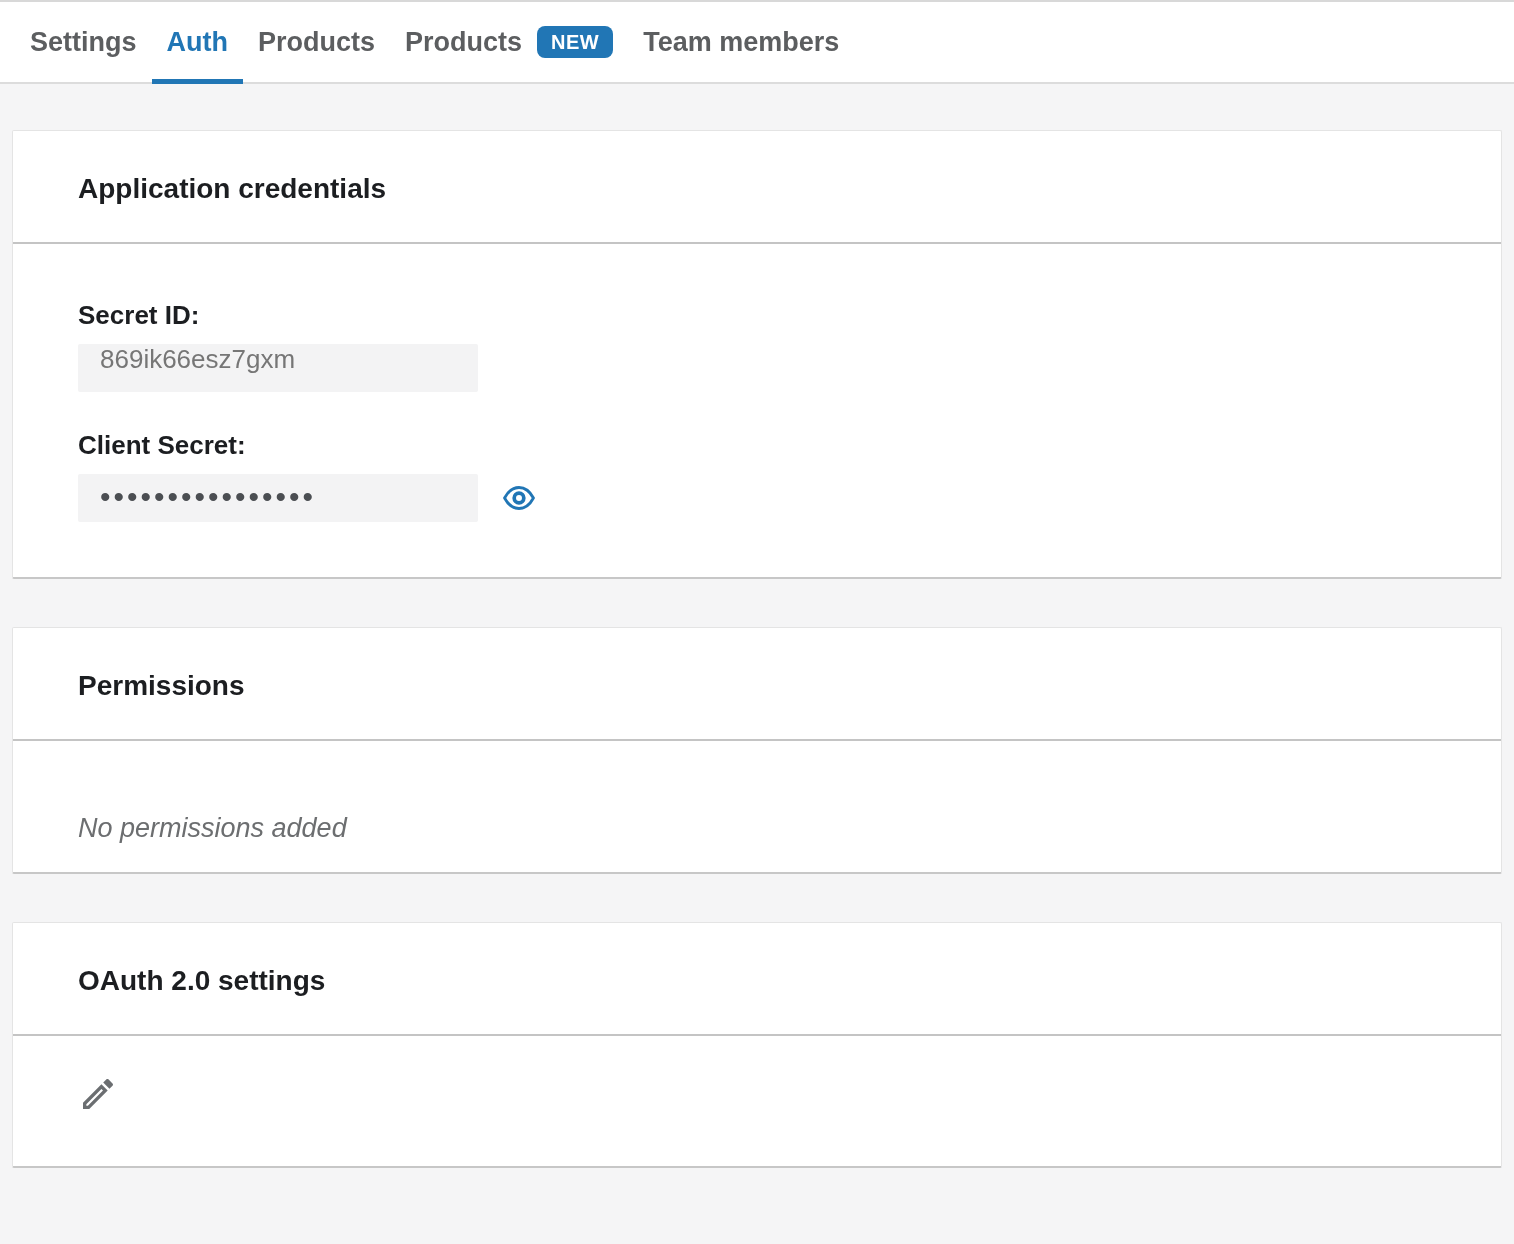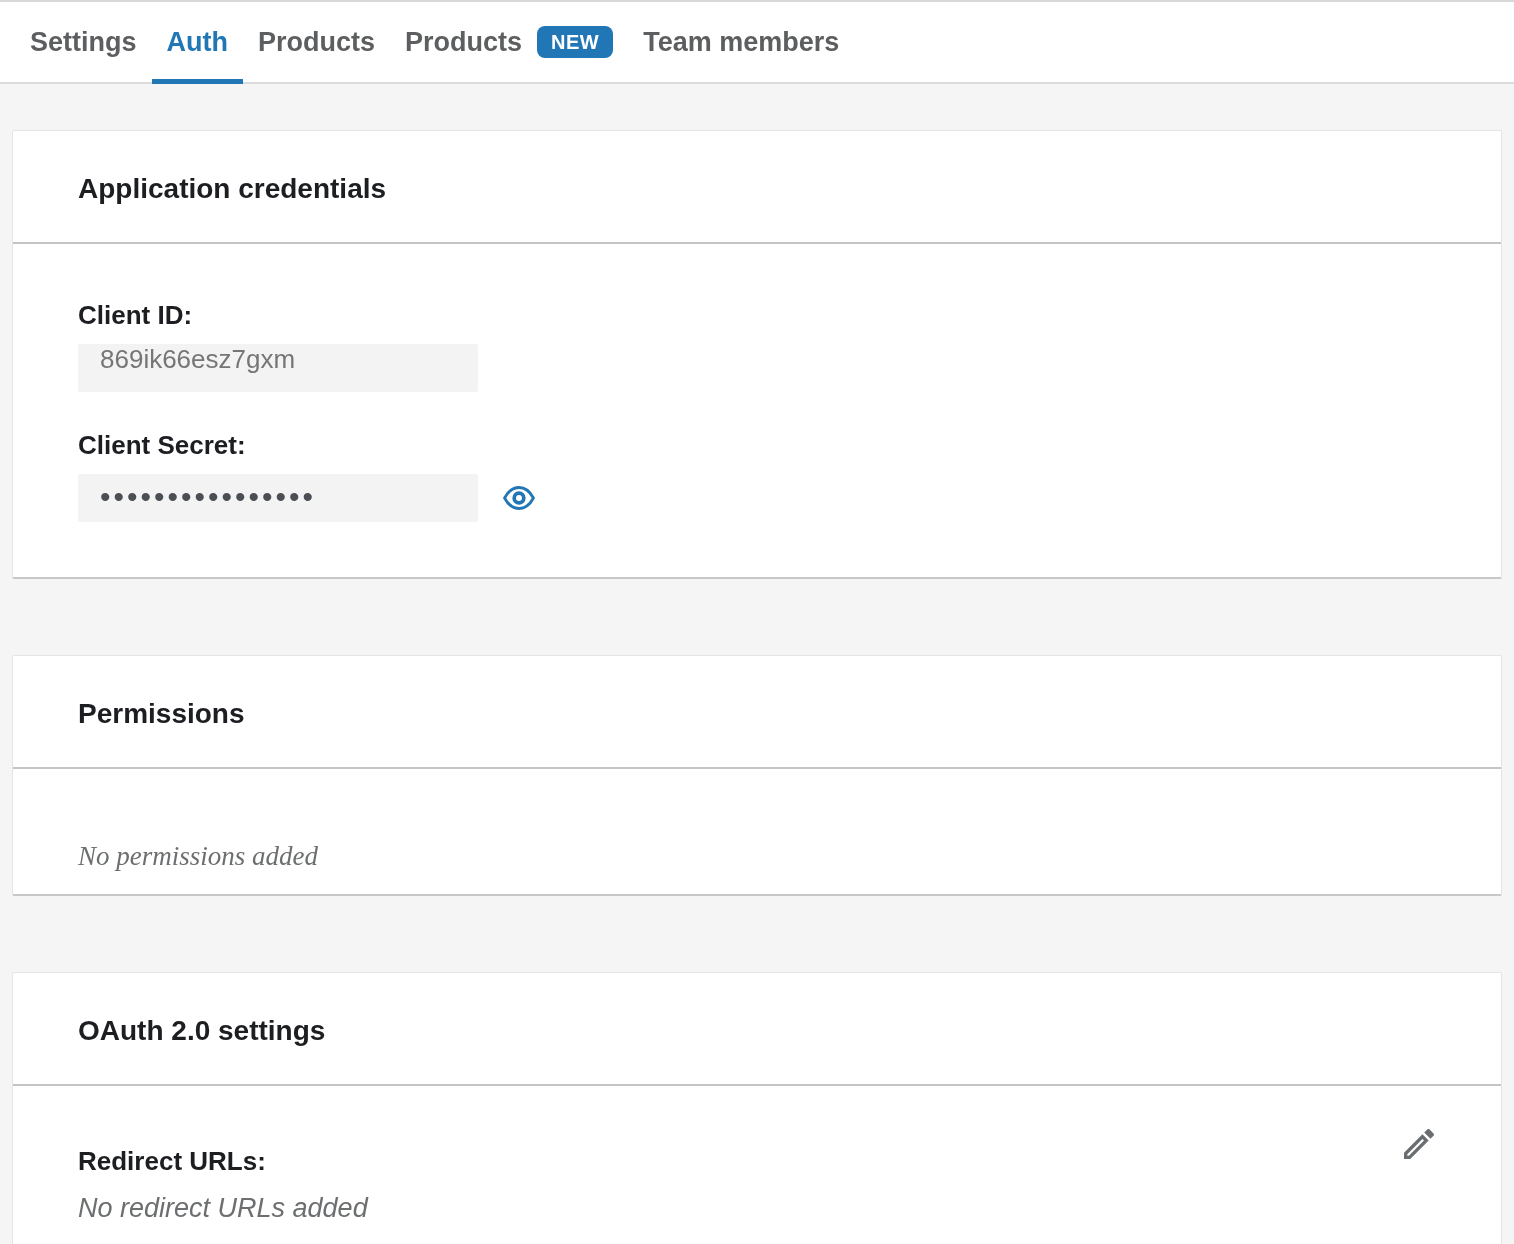--- a/index.html
+++ b/index.html
@@ -55,37 +55,37 @@
   }
 
   
   .main { padding: 46px 12px 9px; }
 
   .card {
     background: #ffffff;
     border: 1px solid #e4e4e4;
     border-bottom: 2px solid #c7c7c7;
     border-radius: 2px;
-    margin-bottom: 76px;
+    margin-bottom: 48px;
   }
   .card:last-child { margin-bottom: 0; }
 
   .card-header {
     padding: 41px 65px 36px;
     border-bottom: 2px solid #c4c4c4;
   }
   .card-title {
     font-size: 28px;
     line-height: 34px;
     font-weight: 700;
     color: #1c1e21;
   }
 
   .card-body-credentials { padding: 56px 65px 55px; }
-  .card-body-permissions { padding: 71px 65px 22px; font-family: Liberation Serif, serif; }
+  .card-body-permissions { padding: 71px 65px 28px; }
   .card-body-oauth {
     padding: 38px 62px 52px 65px;
     display: flex;
     justify-content: space-between;
     align-items: flex-start;
   }
 
   .field-label {
     font-size: 26px;
     line-height: 30px;
@@ -159,21 +159,21 @@
 </nav>
 
 <main class="main">
 
   <section class="card">
     <div class="card-header">
       <h2 class="card-title">Application credentials</h2>
     </div>
     <div class="card-body-credentials">
 
-      <div class="field-label">Client ID:</div>
+      <div class="field-label">Secret ID:</div>
       <div class="value-box">
         <span>869ik66esz7gxm</span>
       </div>
 
       <div class="field-label mt-38">Client Secret:</div>
       <div class="secret-row">
         <div class="value-box">
           <span class="secret-box">••••••••••••••••</span>
         </div>
         <button class="icon-btn" aria-label="Show client secret">
@@ -196,24 +196,20 @@
     <div class="card-body-permissions">
       <div class="empty-text">No permissions added</div>
     </div>
   </section>
 
   <section class="card">
     <div class="card-header">
       <h2 class="card-title">OAuth 2.0 settings</h2>
     </div>
     <div class="card-body-oauth">
-      <div class="oauth-left">
-        <div class="field-label" style="margin-bottom:0;">Redirect URLs:</div>
-        <div class="empty-text">No redirect URLs added</div>
-      </div>
       <button class="icon-btn" aria-label="Edit redirect URLs">
         <span style="display:inline-flex;">
           <svg viewBox="0 0 24 24" width="40" height="40" fill="#6b6e71">
             <path d="M14.06 9.02l.92.92L5.92 19H5v-.92l9.06-9.06M17.66 3c-.25 0-.51.1-.7.29l-1.83 1.83 3.75 3.75 1.83-1.83c.39-.39.39-1.02 0-1.41l-2.34-2.34c-.2-.2-.45-.29-.71-.29zm-3.6 3.19L3 17.25V21h3.75L17.81 9.94l-3.75-3.75z"></path>
           </svg>
         </span>
       </button>
     </div>
   </section>
 

